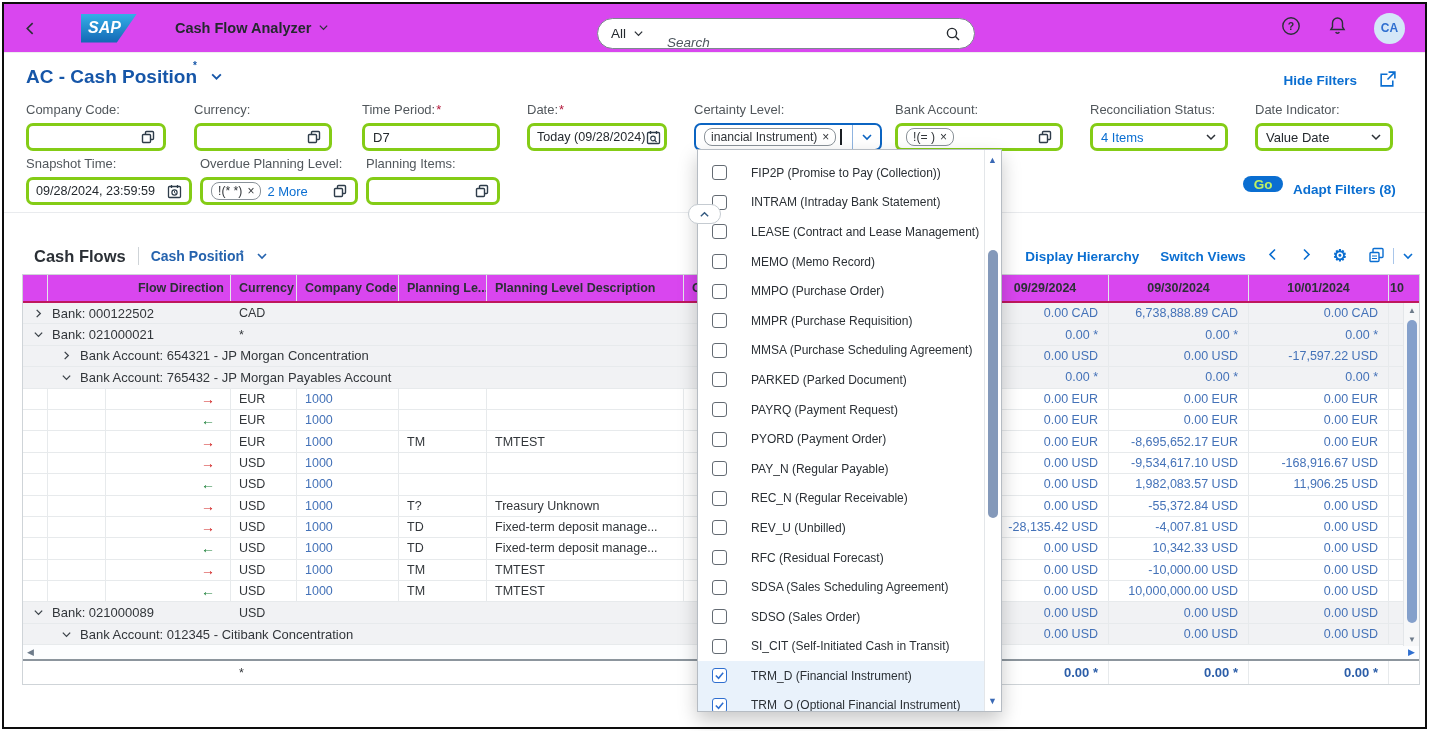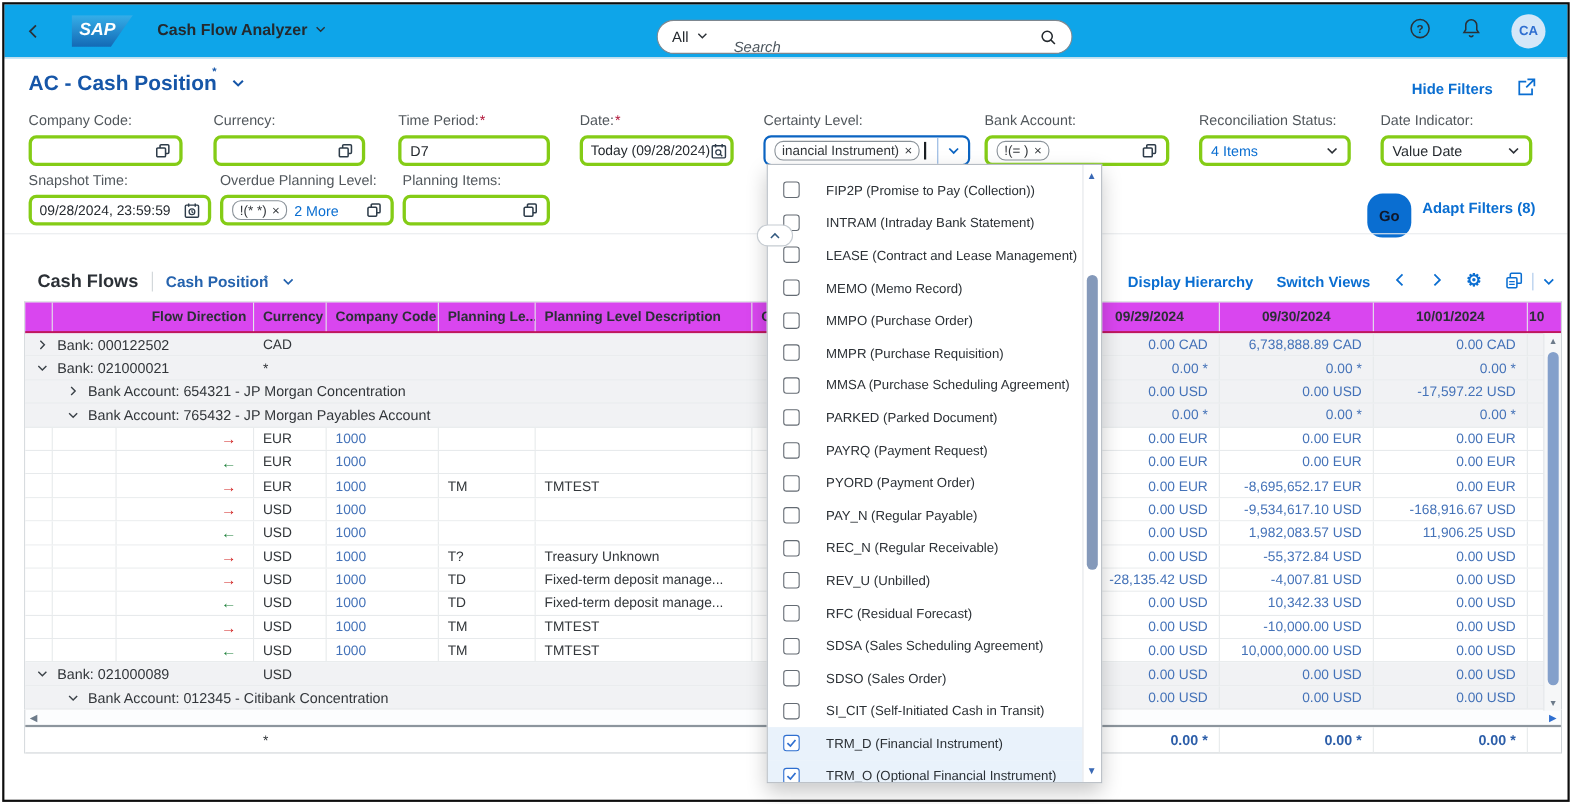--- a/index.html
+++ b/index.html
@@ -1,21 +1,21 @@
 <!DOCTYPE html>
 <html><head>
 <meta charset="utf-8">
 <style>
   html,body{width:1429px;height:731px;margin:0;overflow:hidden;background:#fff;
     font-family:"Liberation Sans",sans-serif;-webkit-font-smoothing:antialiased;}
   .frame{position:absolute;inset:2px;border:2.5px solid #0d0d0d;pointer-events:none;z-index:60;}
 
   
   .shell{position:absolute;left:4px;top:4px;right:4px;height:49px;display:flex;align-items:center;
-    padding:0 20px;box-sizing:border-box;border-bottom:1px solid #ededef;background:#0ea5e9;}
+    padding:0 20px;box-sizing:border-box;border-bottom:1px solid #ededef;background:#d946ef;gap:16px;}
   .backchev{margin-right:28px;display:flex;align-items:center;cursor:pointer;}
   .saplogo{width:56px;height:29px;background:linear-gradient(180deg,#35aee8,#1368b4);
     clip-path:polygon(0 0,100% 0,64% 100%,0 100%);color:#fff;font-weight:bold;font-style:italic;
     font-size:16px;display:flex;align-items:center;padding-left:7px;box-sizing:border-box;margin-right:22px;}
   .apptitle{font-size:14.5px;font-weight:700;color:#24292e;display:flex;align-items:center;gap:7px;}
   .search{position:absolute;left:593px;top:14px;width:378px;height:31px;border:1px solid #7d8790;
     border-radius:17px;background:#fff;display:flex;align-items:center;padding:0 13px;box-sizing:border-box;gap:7px;}
   .search .scope{font-size:13.5px;color:#24292e;}
   .search .ph{font-size:13.5px;color:#4c565e;font-style:italic;margin-left:16px;margin-top:18px;}
   .shellright{margin-left:auto;display:flex;align-items:center;gap:27px;}
@@ -37,21 +37,21 @@
     align-items:center;padding:0 8px;font-size:13px;color:#24292e;box-sizing:border-box;white-space:nowrap;}
   .fctl .riico{margin-left:auto;display:flex;align-items:center;}
   .token{border:1px solid #8a9299;border-radius:8px;padding:1px 6px;font-size:12.2px;color:#32363a;
     display:flex;align-items:center;gap:5px;background:#fff;max-width:128px;overflow:hidden;}
   .token .x{font-size:12px;color:#32363a;}
   .focusctl{border:2px solid #0b64c2;padding-right:0;}
   .caret{width:1.5px;height:16px;background:#1b1f23;margin-left:4px;}
   .chevbox{margin-left:auto;height:100%;width:27px;border-left:1px solid #8fb4e0;display:flex;
     align-items:center;justify-content:center;}
   .bluetxt{color:#0a6ed1;}
-  .gobtn{position:absolute;left:1243px;top:176px;width:40px;height:40px;background:#0a6ed1;color:#0f172a;
+  .gobtn{position:absolute;left:1243px;top:176px;width:40px;height:16px;background:#0a6ed1;color:#bef264;
     border:none;border-radius:14px;font-size:13.5px;font-weight:700;font-family:inherit;}
   .adapt{position:absolute;left:1293px;top:182px;color:#0a6ed1;font-size:13.5px;font-weight:600;}
   .fbarline{position:absolute;left:4px;right:4px;top:212px;border-top:1px solid #e9ebee;}
   .collapsebtn{position:absolute;left:688px;top:204px;width:31px;height:18px;border:1px solid #c5cbd1;
     border-radius:10px;background:#fff;display:flex;align-items:center;justify-content:center;z-index:40;}
 
   
   .tcard{position:absolute;left:22px;top:238px;width:1398px;}
   .toolbar{height:36px;display:flex;align-items:center;padding:0 6px 0 12px;box-sizing:border-box;}
   .tbtitle{font-size:16.5px;font-weight:800;color:#2b3036;}

